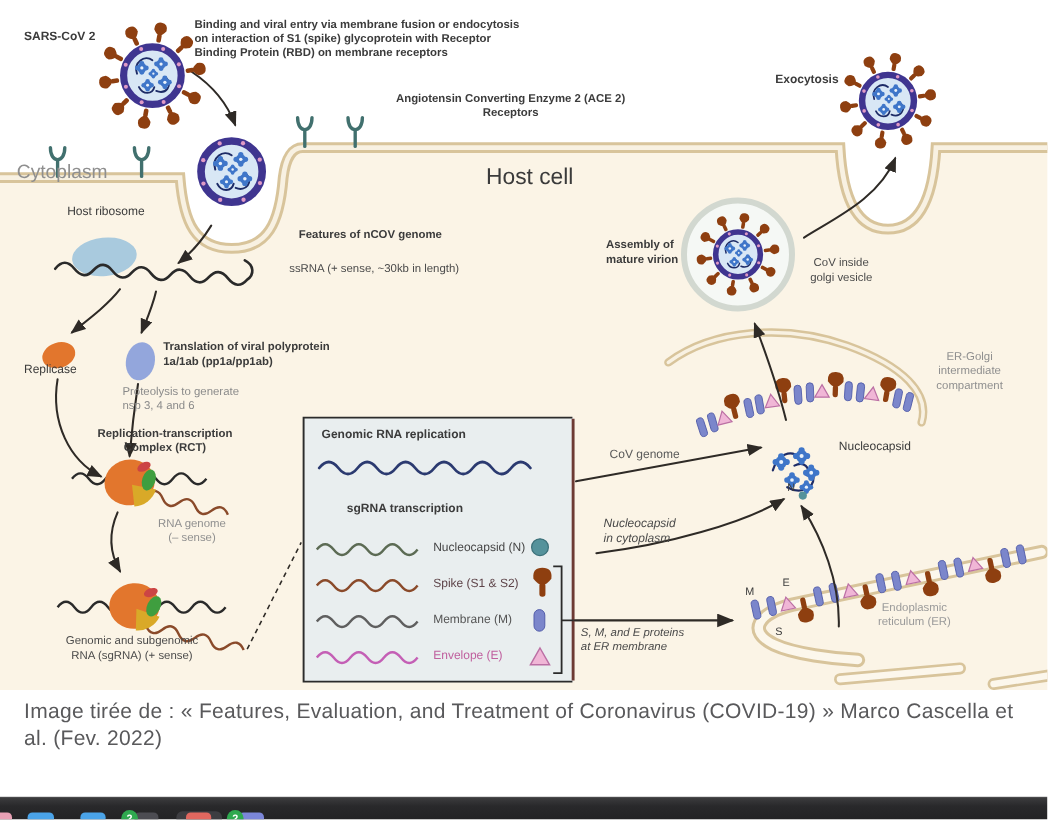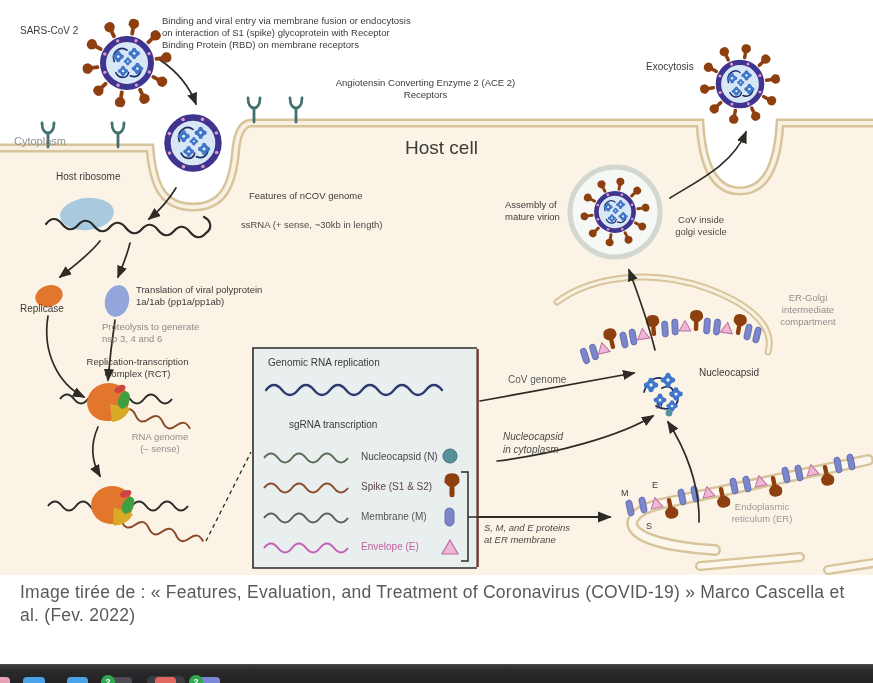--- a/index.html
+++ b/index.html
@@ -1,21 +1,21 @@
 <!DOCTYPE html>
 <html><head>
 <meta charset="utf-8">
 <style>
   html,body{margin:0;padding:0;background:#fff;}
   .screen{position:relative;width:873px;height:683px;background:#fff;overflow:hidden;
           font-family:"Liberation Sans",sans-serif;}
   .diagram{position:absolute;left:0;top:0;width:873px;height:575px;}
   .diagram svg{position:absolute;left:0;top:0;}
   .lbl{position:absolute;font-size:9.5px;color:#3b3b3b;white-space:pre-line;line-height:1.28;}
-  .b{font-weight:400}
+  .b{font-weight:700}
   .gr{color:#8f8f8f}
   .gy{color:#4a4a4a}
   .it{font-style:italic}
   .ctr{text-align:center}
   .caption{position:absolute;left:20px;top:581px;width:845px;font-size:17.5px;
            color:#59595b;line-height:1.32;letter-spacing:.25px;}
   .taskbar{position:absolute;left:0;top:664px;width:873px;height:19px;overflow:hidden;
            background:linear-gradient(#3b3b3d,#29292b 35%,#222224);border-top:1px solid #4a4a4c;}
   .dock-icon{position:absolute;top:12px;height:20px;border-radius:4px;}
   .dock-slot{position:absolute;top:11px;height:20px;border-radius:5px;background:#3d3d41;}
@@ -239,33 +239,35 @@
       <use href="#virion" transform="translate(740,84) scale(0.72)"></use>
     </svg>
 
     <div class="lbl b" style="left:20px;top:25px;font-size:10px">SARS-CoV 2</div>
     <div class="lbl b" style="left:162px;top:15px">Binding and viral entry via membrane fusion or endocytosis
 on interaction of S1 (spike) glycoprotein with Receptor
 Binding Protein (RBD) on membrane receptors</div>
     <div class="lbl b ctr" style="left:318px;top:77px;width:215px">Angiotensin Converting Enzyme 2 (ACE 2)
 Receptors</div>
     <div class="lbl" style="left:405px;top:136px;font-size:19px">Host cell</div>
-    <div class="lbl gr" style="left:14px;top:134px;font-size:11px">Cytoplasm</div>
+    <div class="lbl gr" style="left:14px;top:134px;font-size:16px">Cytoplasm</div>
     <div class="lbl" style="left:56px;top:171px;font-size:10px">Host ribosome</div>
     <div class="lbl b" style="left:249px;top:190px">Features of nCOV genome</div>
     <div class="lbl gy" style="left:241px;top:219px">ssRNA (+ sense, ~30kb in length)</div>
     <div class="lbl" style="left:20px;top:303px;font-size:10px">Replicase</div>
     <div class="lbl b" style="left:136px;top:284px">Translation of viral polyprotein
 1a/1ab (pp1a/pp1ab)</div>
     <div class="lbl gr" style="left:102px;top:321px;color:#8a8a8a">Proteolysis to generate
 nsp 3, 4 and 6</div>
     <div class="lbl b ctr" style="left:70px;top:356px;width:135px">Replication-transcription
 Complex (RCT)</div>
     <div class="lbl gr ctr" style="left:120px;top:431px;width:80px">RNA genome
 (– sense)</div>
+    <div class="lbl gy ctr" style="left:30px;top:529px;width:160px">Genomic and subgenomic
+RNA (sgRNA) (+ sense)</div>
 
     <div class="lbl b" style="left:268px;top:357px;font-size:10px">Genomic RNA replication</div>
     <div class="lbl b" style="left:289px;top:419px;font-size:10px">sgRNA transcription</div>
     <div class="lbl" style="left:361px;top:451px;font-size:10px;color:#474747">Nucleocapsid (N)</div>
     <div class="lbl" style="left:361px;top:481px;font-size:10px;color:#5d4348">Spike (S1 &amp; S2)</div>
     <div class="lbl" style="left:361px;top:511px;font-size:10px;color:#555">Membrane (M)</div>
     <div class="lbl" style="left:361px;top:541px;font-size:10px;color:#c0619f">Envelope (E)</div>
 
     <div class="lbl" style="left:508px;top:374px;font-size:10px;color:#5a5a5a">CoV genome</div>
     <div class="lbl" style="left:699px;top:367px;font-size:10px">Nucleocapsid</div>

